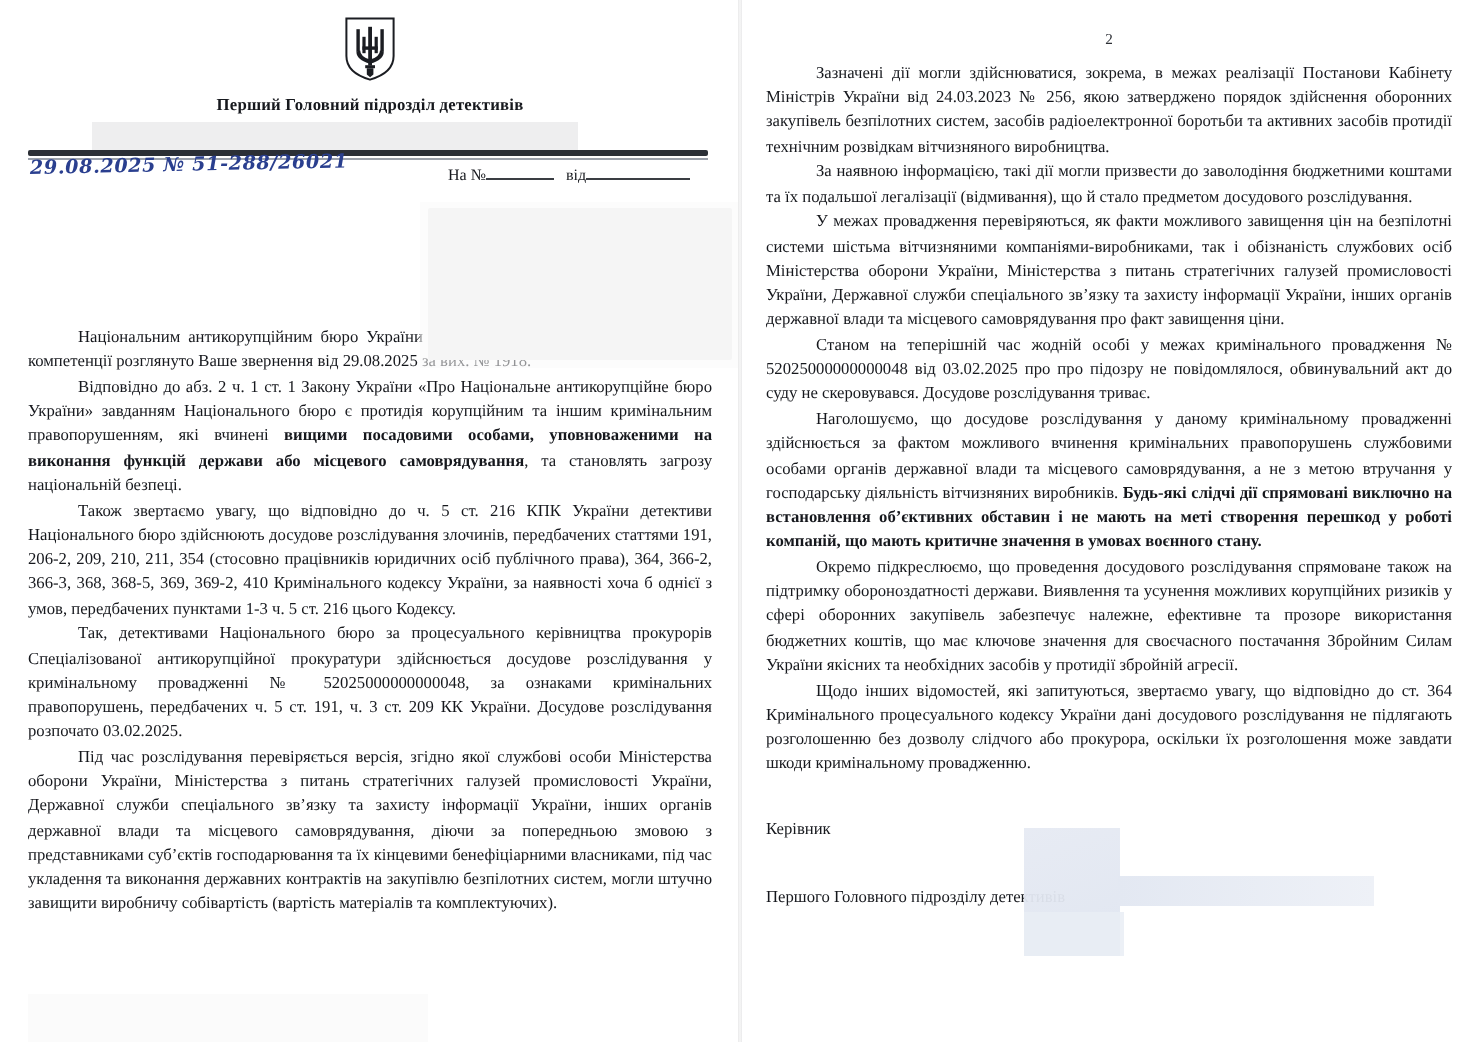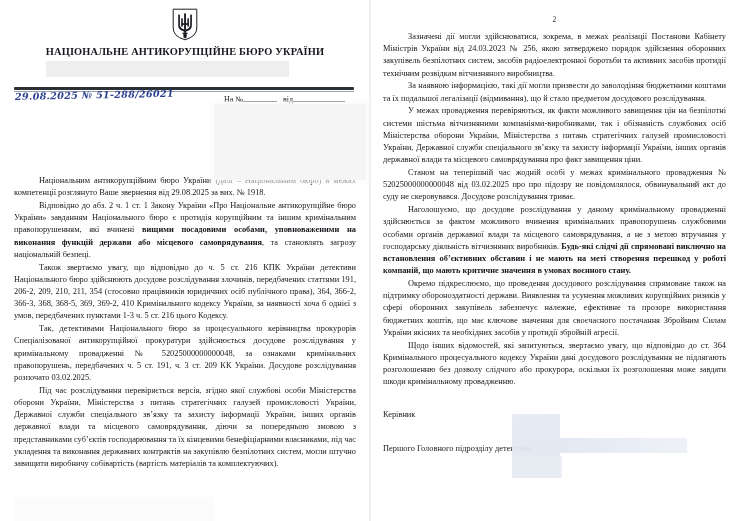--- a/index.html
+++ b/index.html
@@ -242,21 +242,20 @@
             <rect x="9.2" y="10.4" width="1.6" height="8.2"></rect>
             <rect x="15.3" y="10.4" width="1.6" height="8.2"></rect>
             <path d="M9.2 15.2 h7.7 v1.7 h-7.7 z"></path>
             <path d="M10.6 24.6 h4.9 v1.5 h-4.9 z"></path>
             <path d="M11.4 26.1 h3.3 v3.1 l-1.65 1.4 -1.65 -1.4 z"></path>
           </g>
         </svg>
       </span>
     </div>
 
-    <div class="org-title">НАЦІОНАЛЬНЕ АНТИКОРУПЦІЙНЕ БЮРО УКРАЇНИ</div>
     <div class="org-subtitle">Перший Головний підрозділ детективів</div>
 
     <div class="header-redaction"></div>
 
     <div class="rule"></div>
 
     <div class="refline">
       <span class="handwriting">29.08.2025  № 51-288/26021</span>
       <span class="na-no">
         <span>На №</span><span class="blank-line bl-1"></span><span class="vid">від</span><span class="blank-line bl-2"></span>

